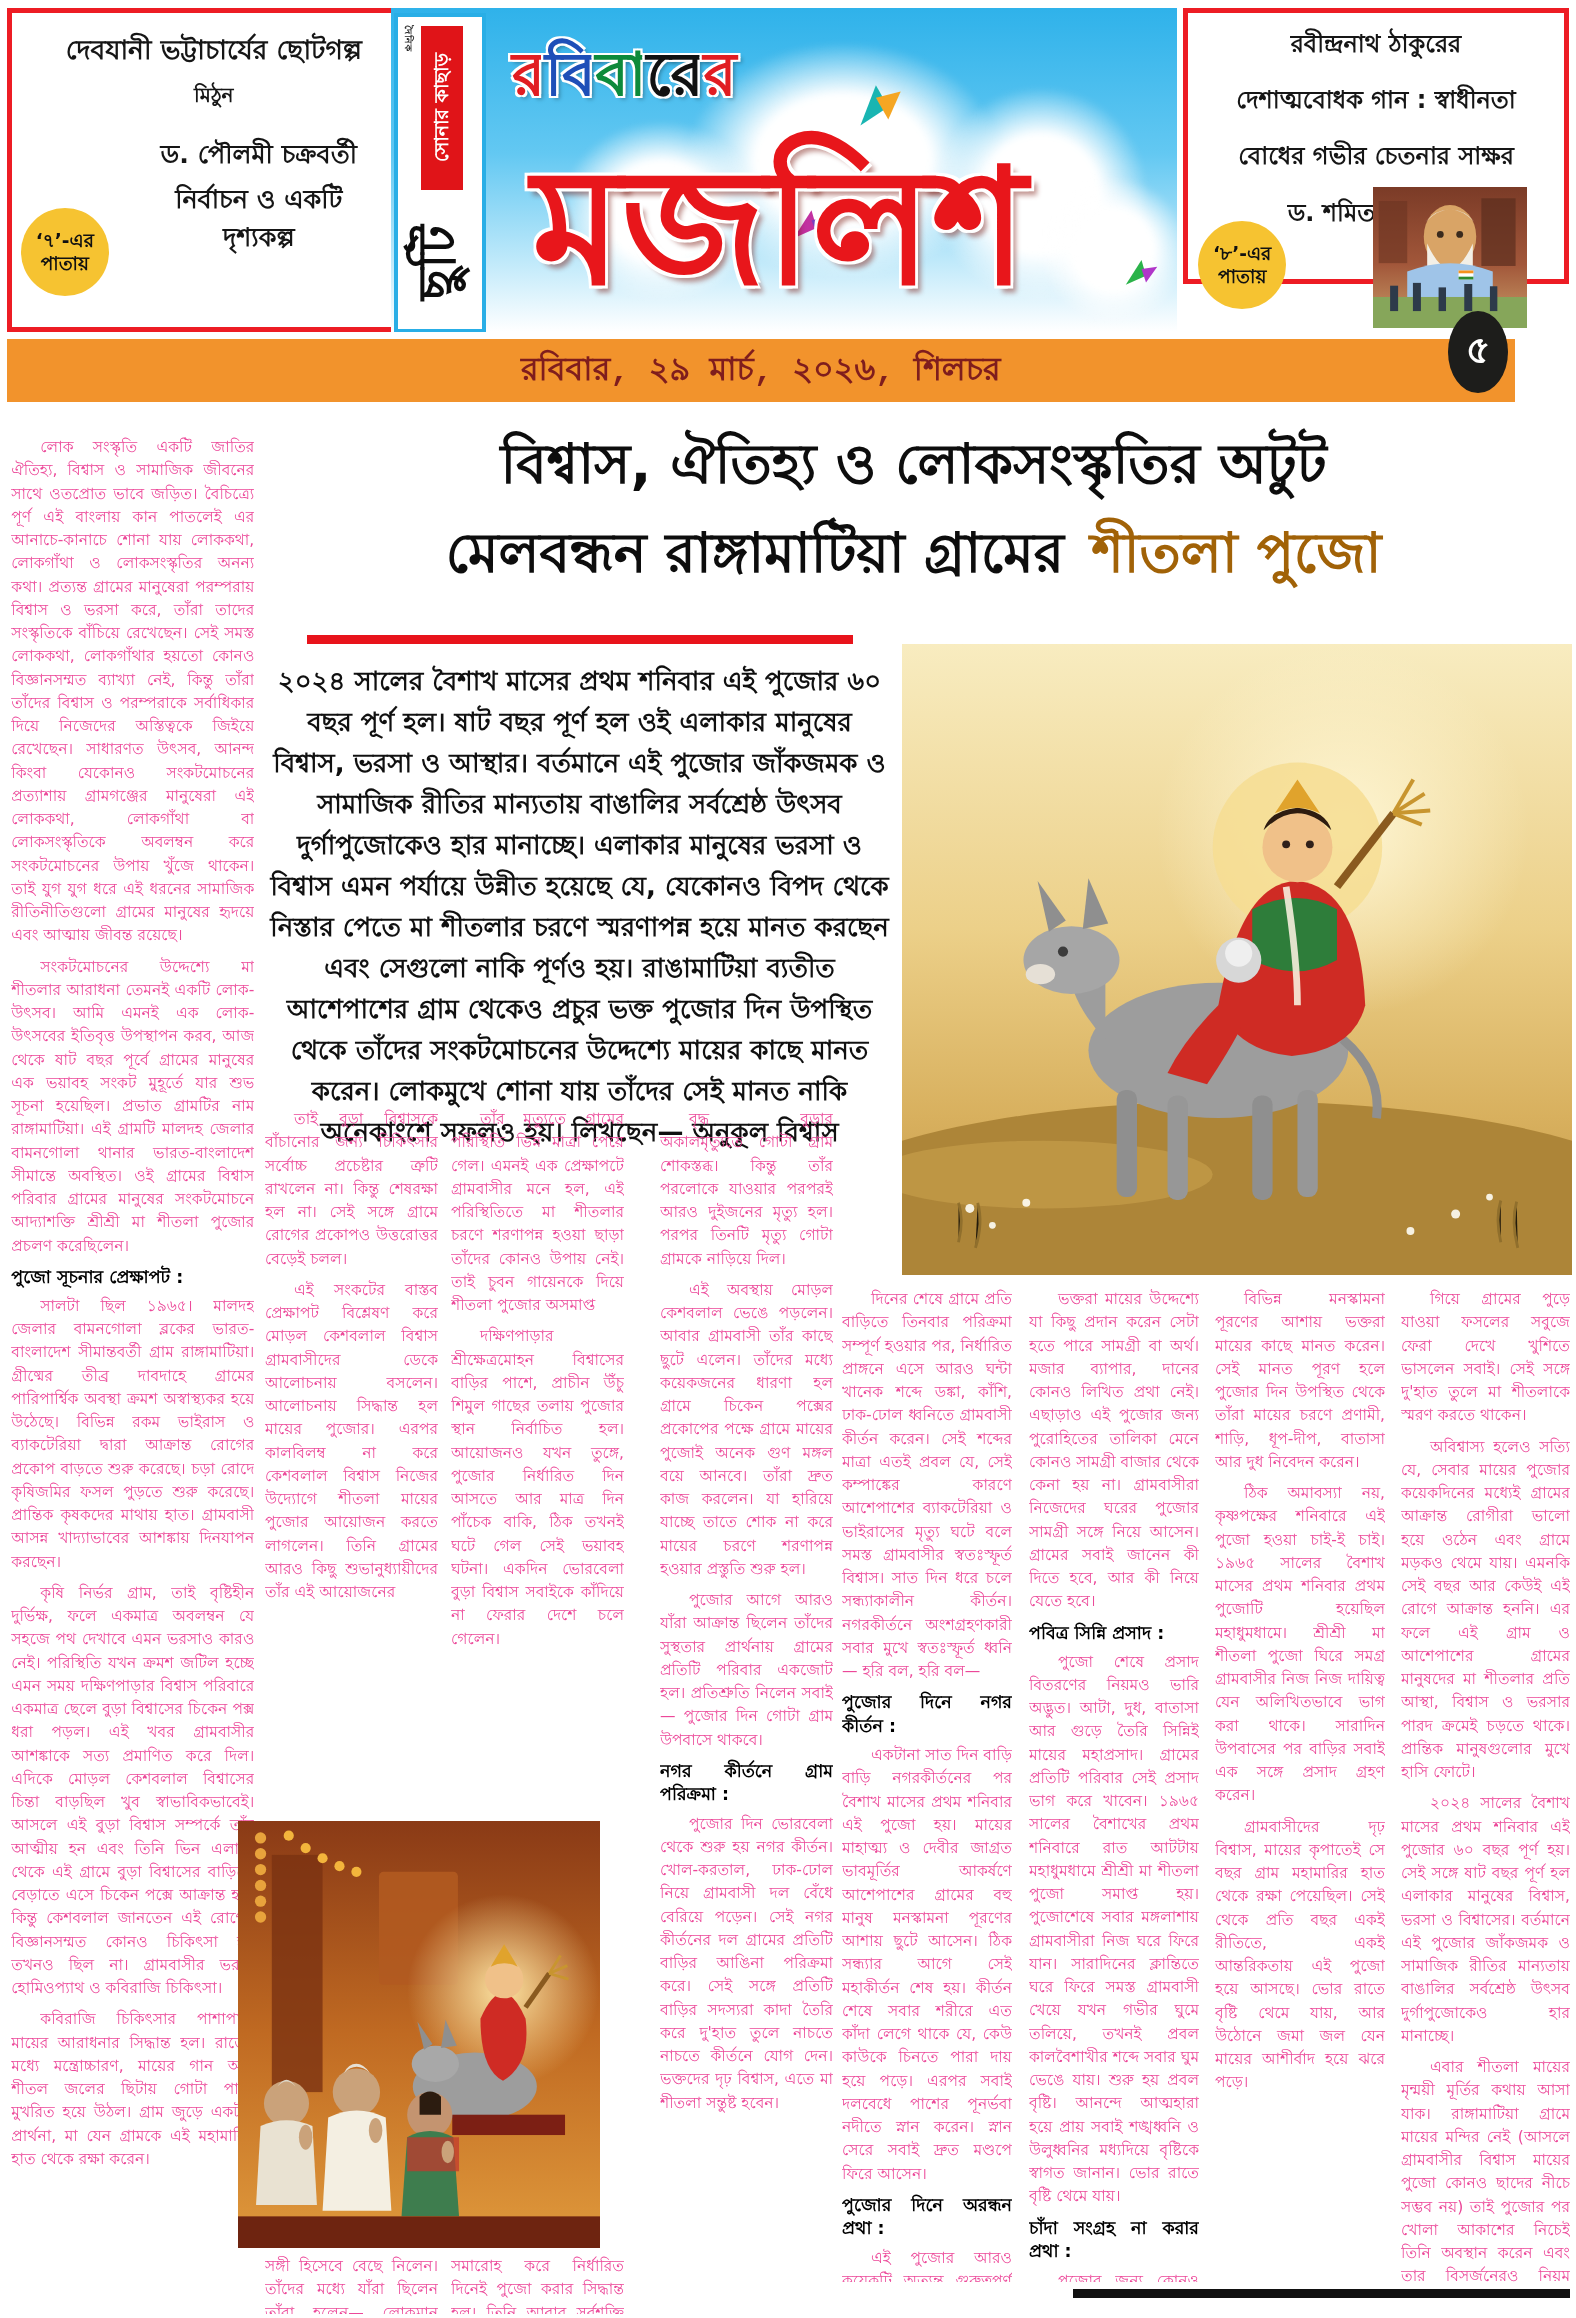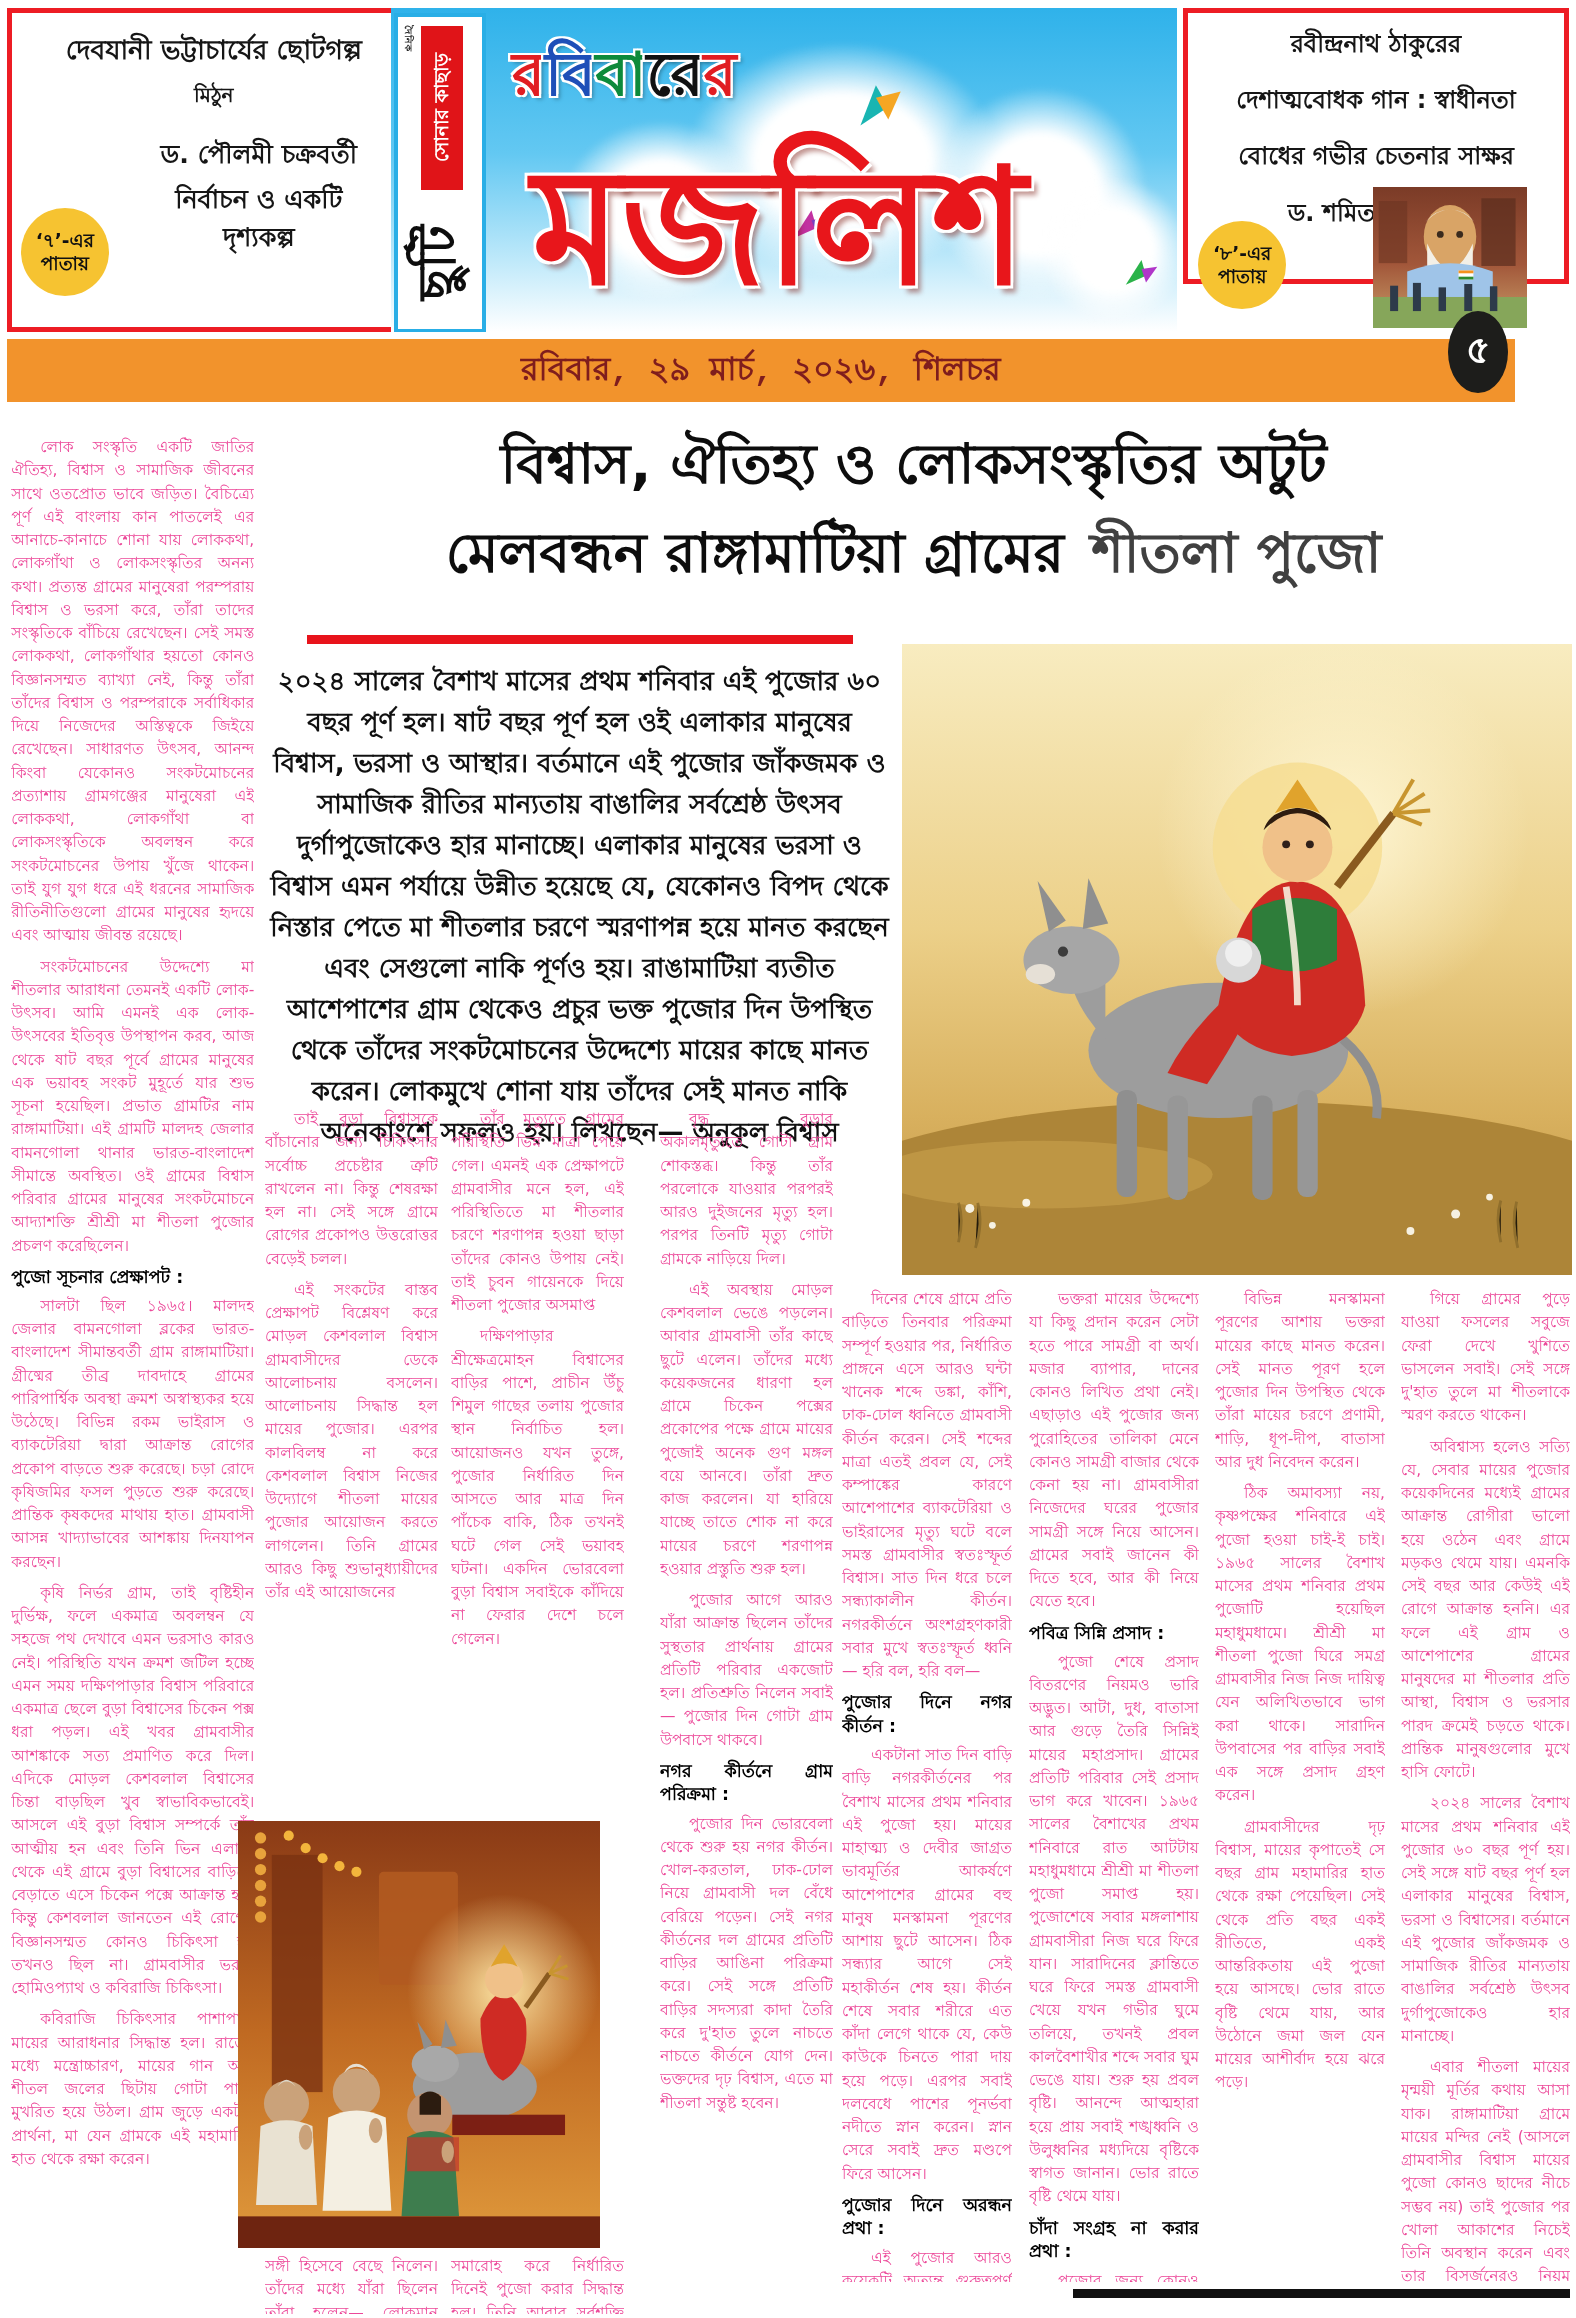--- a/index.html
+++ b/index.html
@@ -51,21 +51,21 @@
   
   .datebar{left:6.8px;top:339px;width:1508px;height:63px;background:#f2932c;
            display:flex;align-items:center;justify-content:center;}
   .datebar .dtext{font-size:32px;font-weight:bold;color:#7f1d1d;font-family:Liberation Mono, monospace;}
   .page-oval{left:1448px;top:311px;width:60px;height:82px;background:#1d1d1b;border-radius:50%;
              display:flex;align-items:center;justify-content:center;color:#fff;font-size:38px;font-weight:bold;}
 
   
   .headline{left:257px;top:420px;width:1313px;text-align:center;}
   .headline .h-l{font-size:55px;font-weight:bold;line-height:1.62;color:#0d0d0d;white-space:nowrap;}
-  .headline .accent{color:#404040;margin-left:8px;}
+  .headline .accent{color:#a16207;margin-left:8px;}
 
   
   .lead{left:270px;top:635px;width:619px;}
   .lead-rule{width:546px;height:8.5px;background:#e8131b;margin:0 auto 17px auto;}
   .lead-text{font-size:26px;font-weight:bold;text-align:center;line-height:1.58;color:#101010;}
 
   
   .bodycol{overflow:hidden;text-align:justify;}
   .bodycol p{margin:0 0 8px 0;font-size:15.5px;line-height:1.5;color:#ec4899;text-indent:29px;}
   .bodycol p.noind{text-indent:0;}

